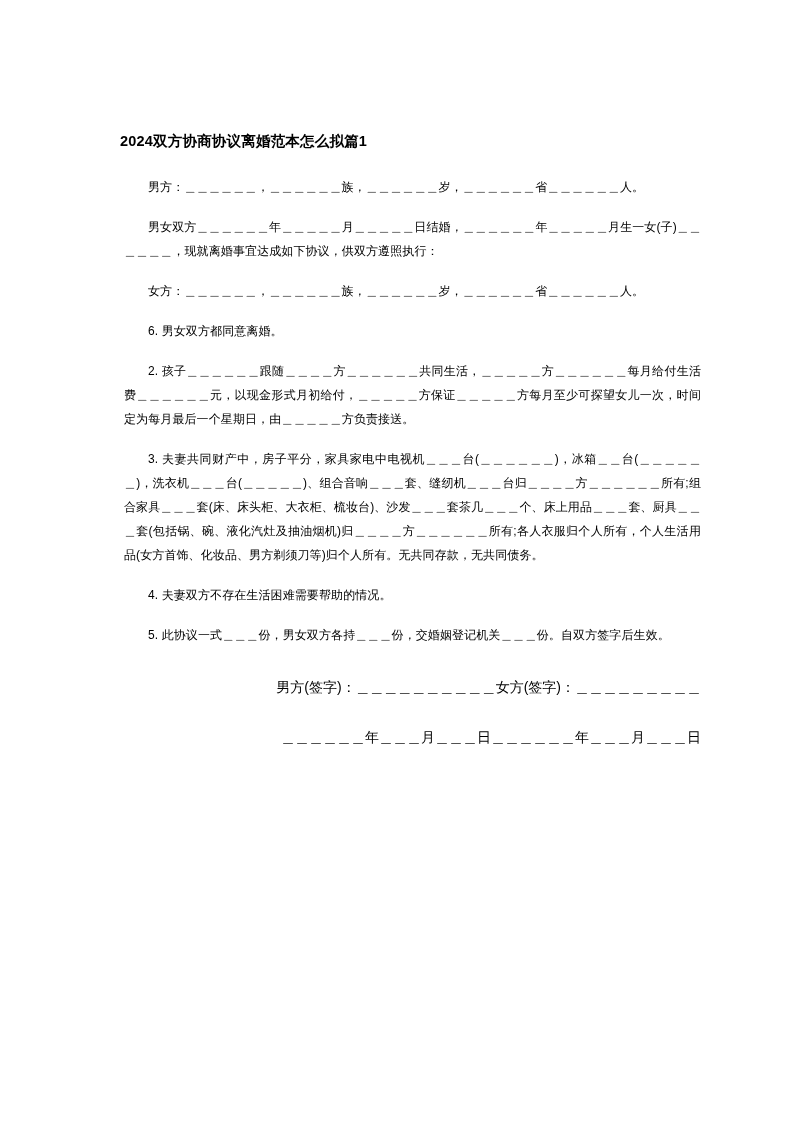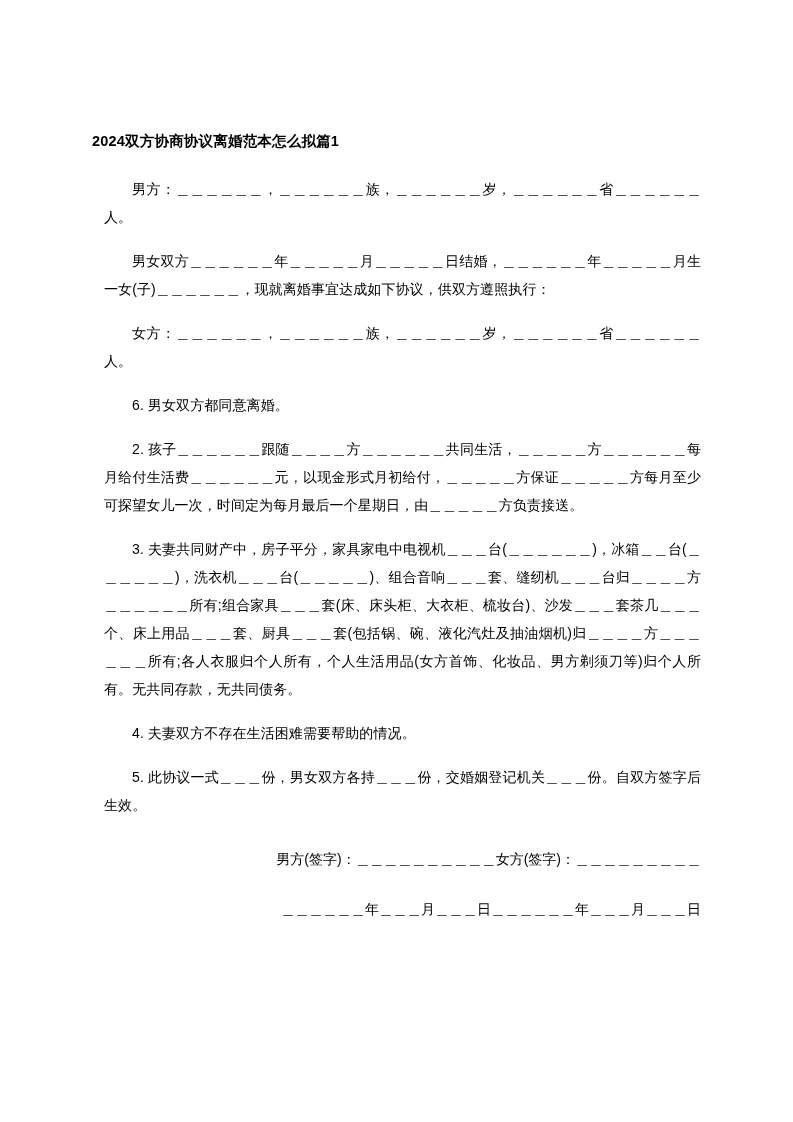--- a/index.html
+++ b/index.html
@@ -15,33 +15,33 @@
     position: relative;
     overflow: hidden;
   }
   .page {
     position: absolute;
     left: 0;
     top: 0;
     width: 793px;
     height: 836px;
     box-sizing: border-box;
-    padding: 130px 92px 60px 92px;
+    padding: 130px 92px 60px 120px;
   }
   .doc-title {
     font-size: 14.5px;
     font-weight: bold;
     line-height: 1.6;
     margin: 0 0 22px 0;
     letter-spacing: 0.2px;
   }
   .para {
-    font-size: 14px;
+    font-size: 12px;
     line-height: 2.0;
-    margin: 0 0 16px 12px;
+    margin: 0 0 16px 4px;
     text-align: justify;
     letter-spacing: 0.1px;
   }
   .indent {
     text-indent: 2em;
   }
   .sig-line {
     font-size: 14px;
     line-height: 2.0;
     margin: 0 0 22px 0;

